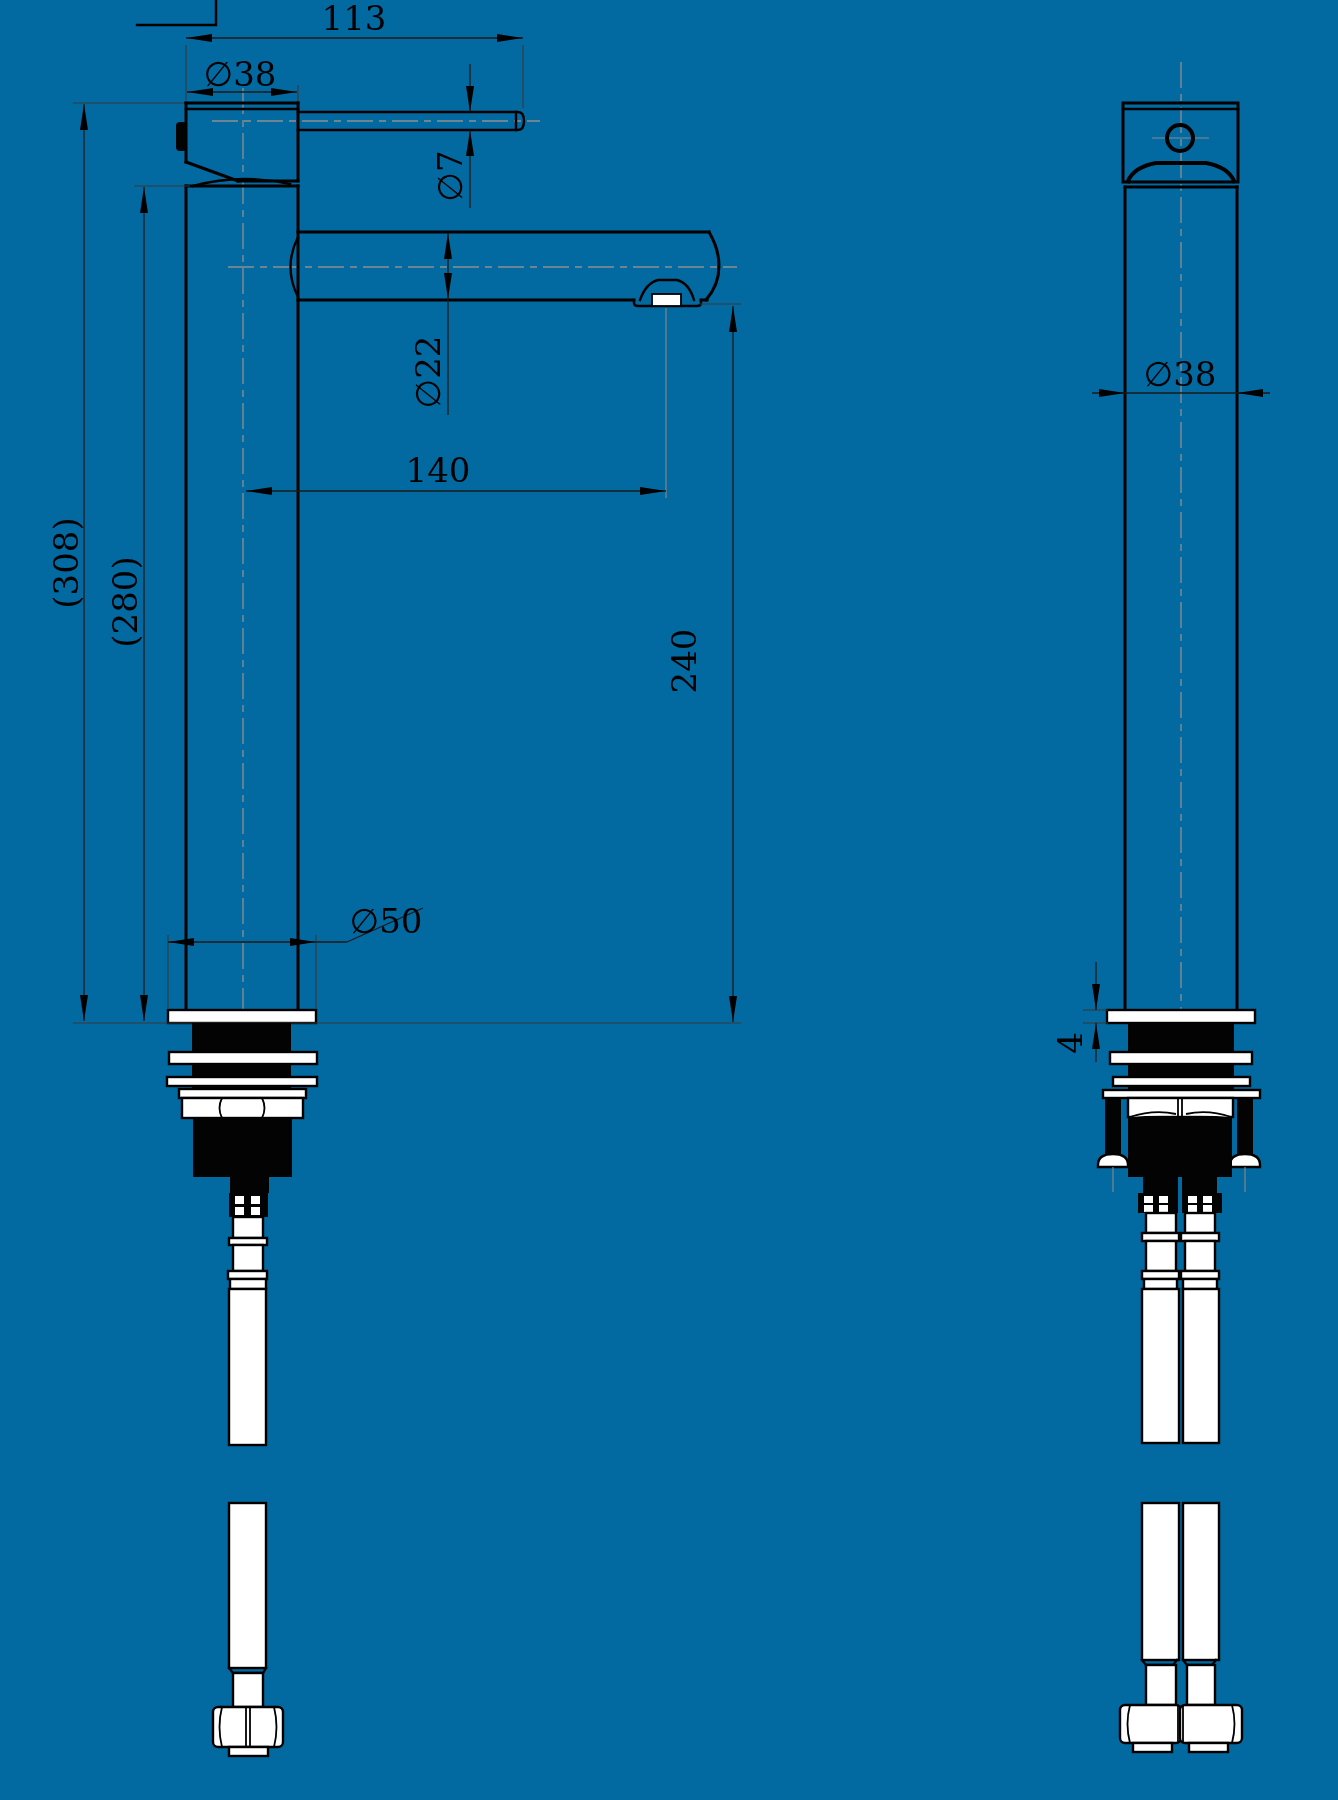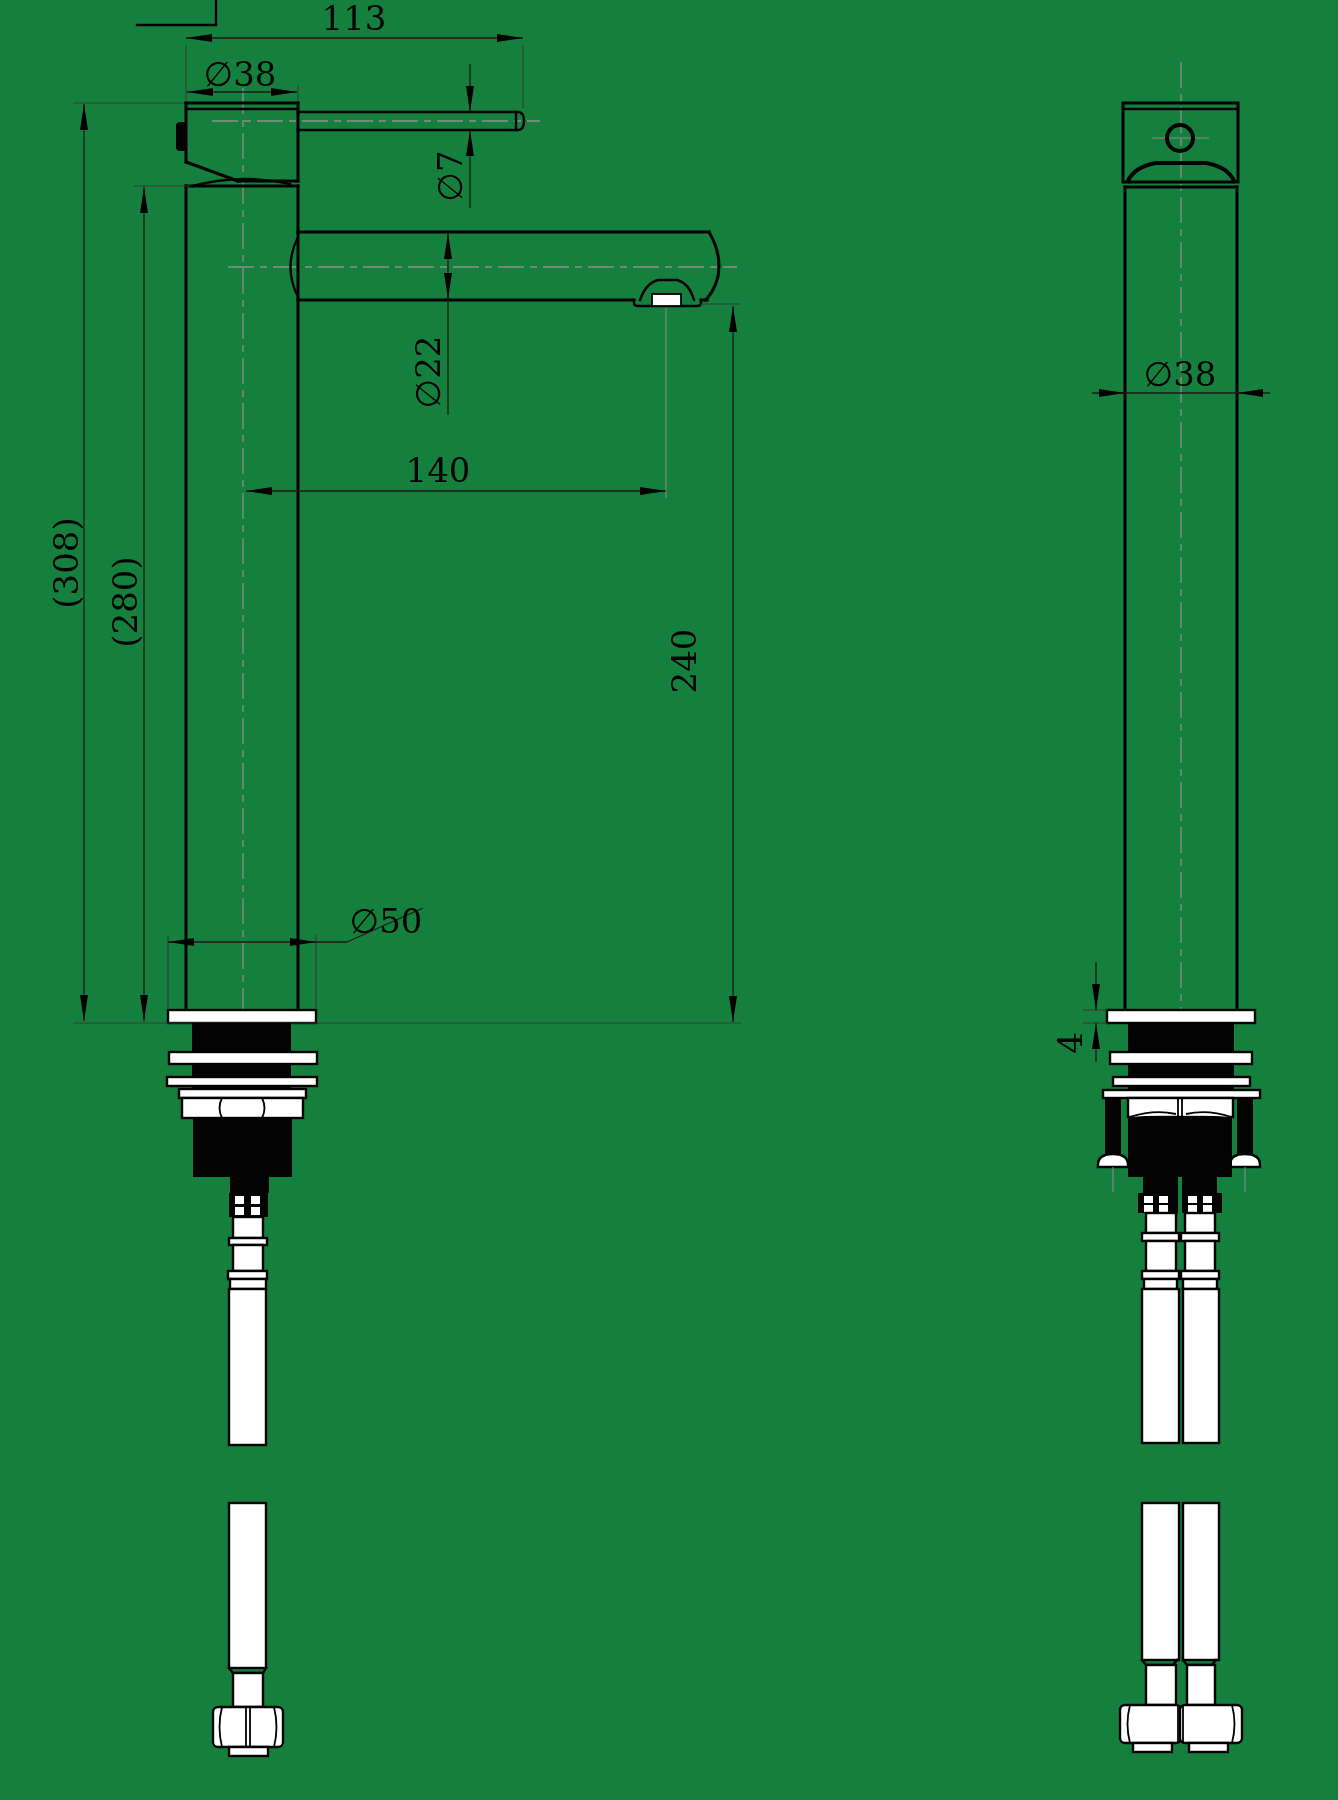--- a/index.html
+++ b/index.html
@@ -1,16 +1,16 @@
 <!DOCTYPE html>
 <html><head>
 <meta charset="utf-8">
 <style>
   html,body{margin:0;padding:0;background:#ffffff;}
-  .stage{width:1338px;height:1800px;position:relative;background:#15803d;}
+  .stage{width:1338px;height:1800px;position:relative;background:#0369a1;}
   svg{display:block;}
   
   .ol   {stroke:#000;stroke-width:3;fill:none;stroke-linecap:square;}
   .ol2  {stroke:#000;stroke-width:2.4;fill:none;stroke-linecap:square;}
   .olthk{stroke:#000;stroke-width:4;fill:none;stroke-linecap:square;}
   
   .blk  {fill:#030303;stroke:none;}
   
   .wht  {fill:#ffffff;stroke:#000;stroke-width:2.4;}
   .whtthin{fill:#ffffff;stroke:#000;stroke-width:1.8;}

